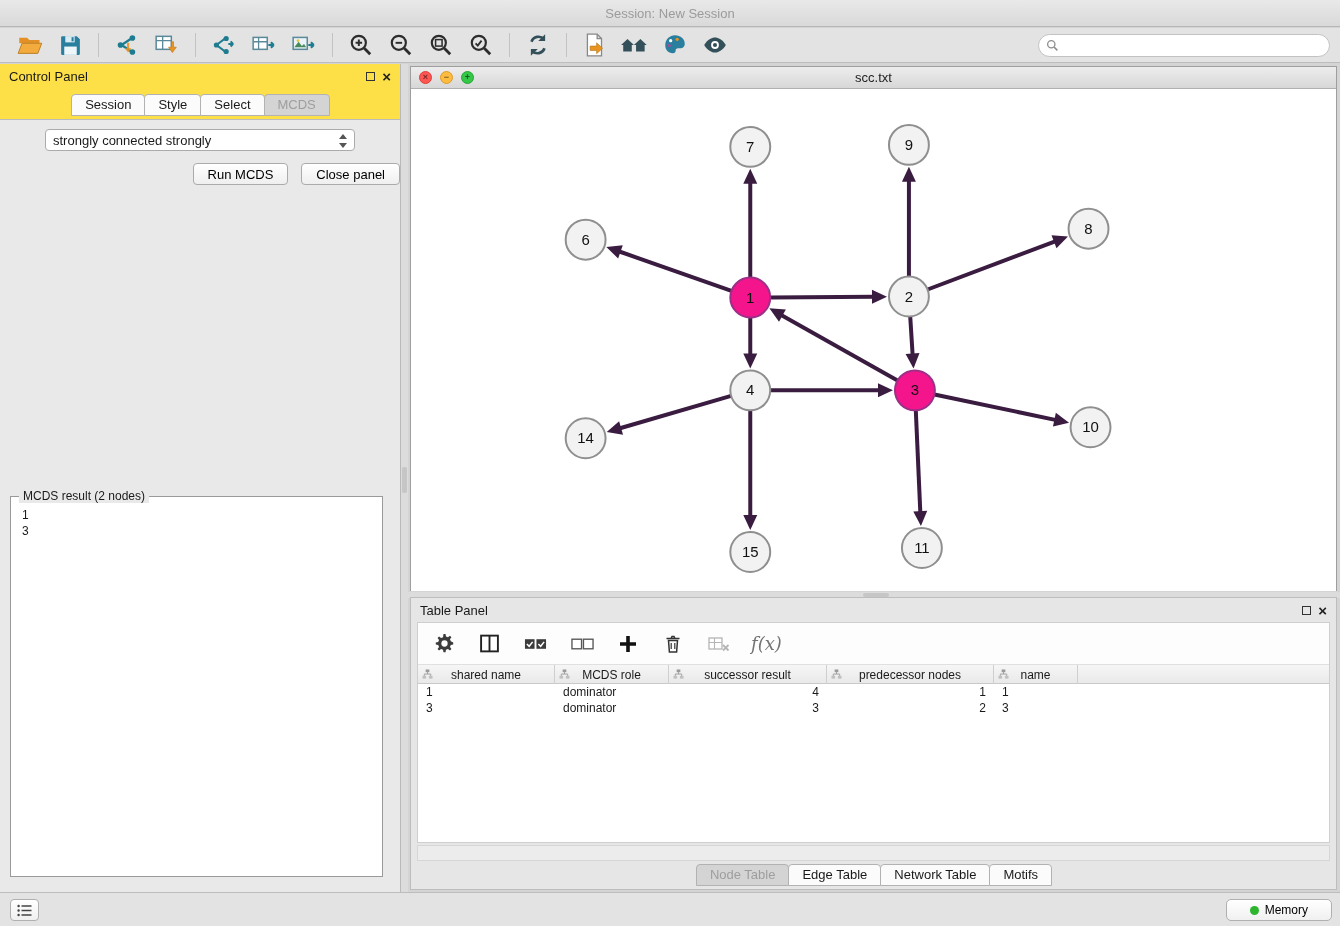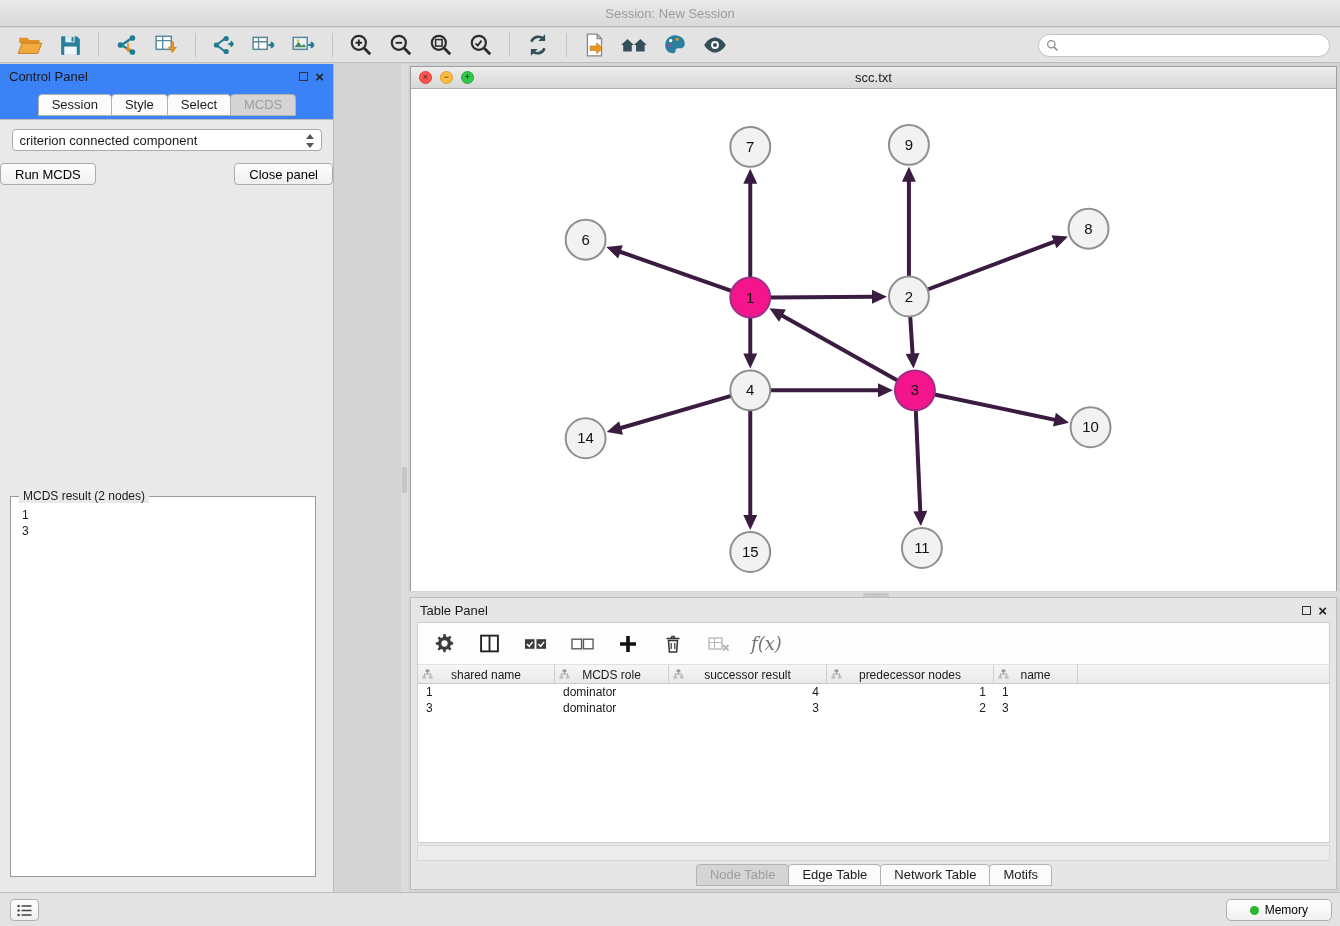--- a/index.html
+++ b/index.html
@@ -17,38 +17,38 @@
     display:flex; align-items:center; padding:0 10px; }
   .tbtn { background:none; border:none; width:40px; height:31px; display:flex;
     align-items:center; justify-content:center; cursor:default; }
   .sep { width:1px; height:24px; background:#c3c3c3; margin:0 8px; }
   .search-wrap { margin-left:auto; width:292px; height:23px; background:#fff;
     border:1px solid #c2c2c2; border-radius:12px; display:flex; align-items:center; padding:0 7px; }
   .search-wrap input { border:none; outline:none; flex:1; font-size:12px; background:transparent;
     font-family:"Liberation Sans", sans-serif; margin-left:5px; }
 
   
-  .control-panel { position:absolute; top:64px; left:0; width:334px; bottom:34px;
-    background:#3b82f6; border-right:1px solid #b9b9b9; }
+  .control-panel { position:absolute; top:64px; left:0; width:401px; bottom:34px;
+    background:#fde047; border-right:1px solid #b9b9b9; }
   .panel-header { height:25px; display:flex; align-items:center; padding:0 9px; font-size:13px; }
   .win-controls { margin-left:auto; display:flex; align-items:center; gap:7px; }
   .float-btn { width:9px; height:9px; border:1.5px solid #333; display:inline-block; }
   .close-x { font-size:15px; font-weight:bold; color:#222; line-height:10px; }
   .cp-tabs { display:flex; justify-content:center; margin-top:5px; }
   .cp-tab, .tp-tab { border:1px solid #b2b2b2; background:#fbfbfb; padding:2px 13px 3px;
     font-size:13px; margin-right:-1px; border-radius:4px 4px 0 0; cursor:default; }
   .cp-tab.active, .tp-tab.active { background:#d4d4d4; color:#9e9e9e; }
   .cp-content { position:absolute; top:55px; left:0; right:0; bottom:0;
     border-top:1px solid #bcbcbc; background:#e9e9e9; }
   .opt-label { text-align:center; margin-top:20px; font-size:13px; }
   .cp-select { margin:9px auto 0; width:310px; height:22px; background:#fff;
     border:1px solid #ababab; border-radius:4px; display:flex; align-items:center;
     padding:0 7px; font-size:13px; position:relative; }
   .stepper { position:absolute; right:5px; top:3px; }
-  .cp-buttons { display:flex; justify-content:space-between; gap:13px; margin-top:12px; }
+  .cp-buttons { display:flex; justify-content:flex-end; gap:13px; margin-top:12px; }
   .btn { height:22px; padding:0 14px; background:linear-gradient(#ffffff,#efefef);
     border:1px solid #ababab; border-radius:4px; font-size:13px; cursor:default;
     font-family:"Liberation Sans", sans-serif; }
   .result-box { position:absolute; left:10px; right:17px; top:376px; bottom:15px;
     border:1px solid #9a9a9a; background:#fff; }
   .result-legend { position:absolute; top:-8px; left:8px; background:#e9e9e9;
     padding:0 4px; font-size:12px; }
   .result-values { padding:10px 11px 0; font-size:12px; line-height:16px; }
 
   
@@ -257,21 +257,21 @@
       </span>
     </div>
     <div class="cp-tabs" id="cp-tabs">
         <div class="cp-tab">Session</div>
         <div class="cp-tab">Style</div>
         <div class="cp-tab">Select</div>
         <div class="cp-tab active">MCDS</div>
       </div>
     <div class="cp-content">
       <div class="cp-select">
-        <span>criterion connected component</span>
+        <span>strongly connected strongly</span>
         <span class="stepper">
           <svg width="12" height="16" viewBox="0 0 12 16">
               <path d="M6 1l4 5H2z" fill="#555"></path>
               <path d="M6 15l4-5H2z" fill="#555"></path>
             </svg>
         </span>
       </div>
       <div class="cp-buttons">
         <button class="btn">Run MCDS</button>
         <button class="btn">Close panel</button>

